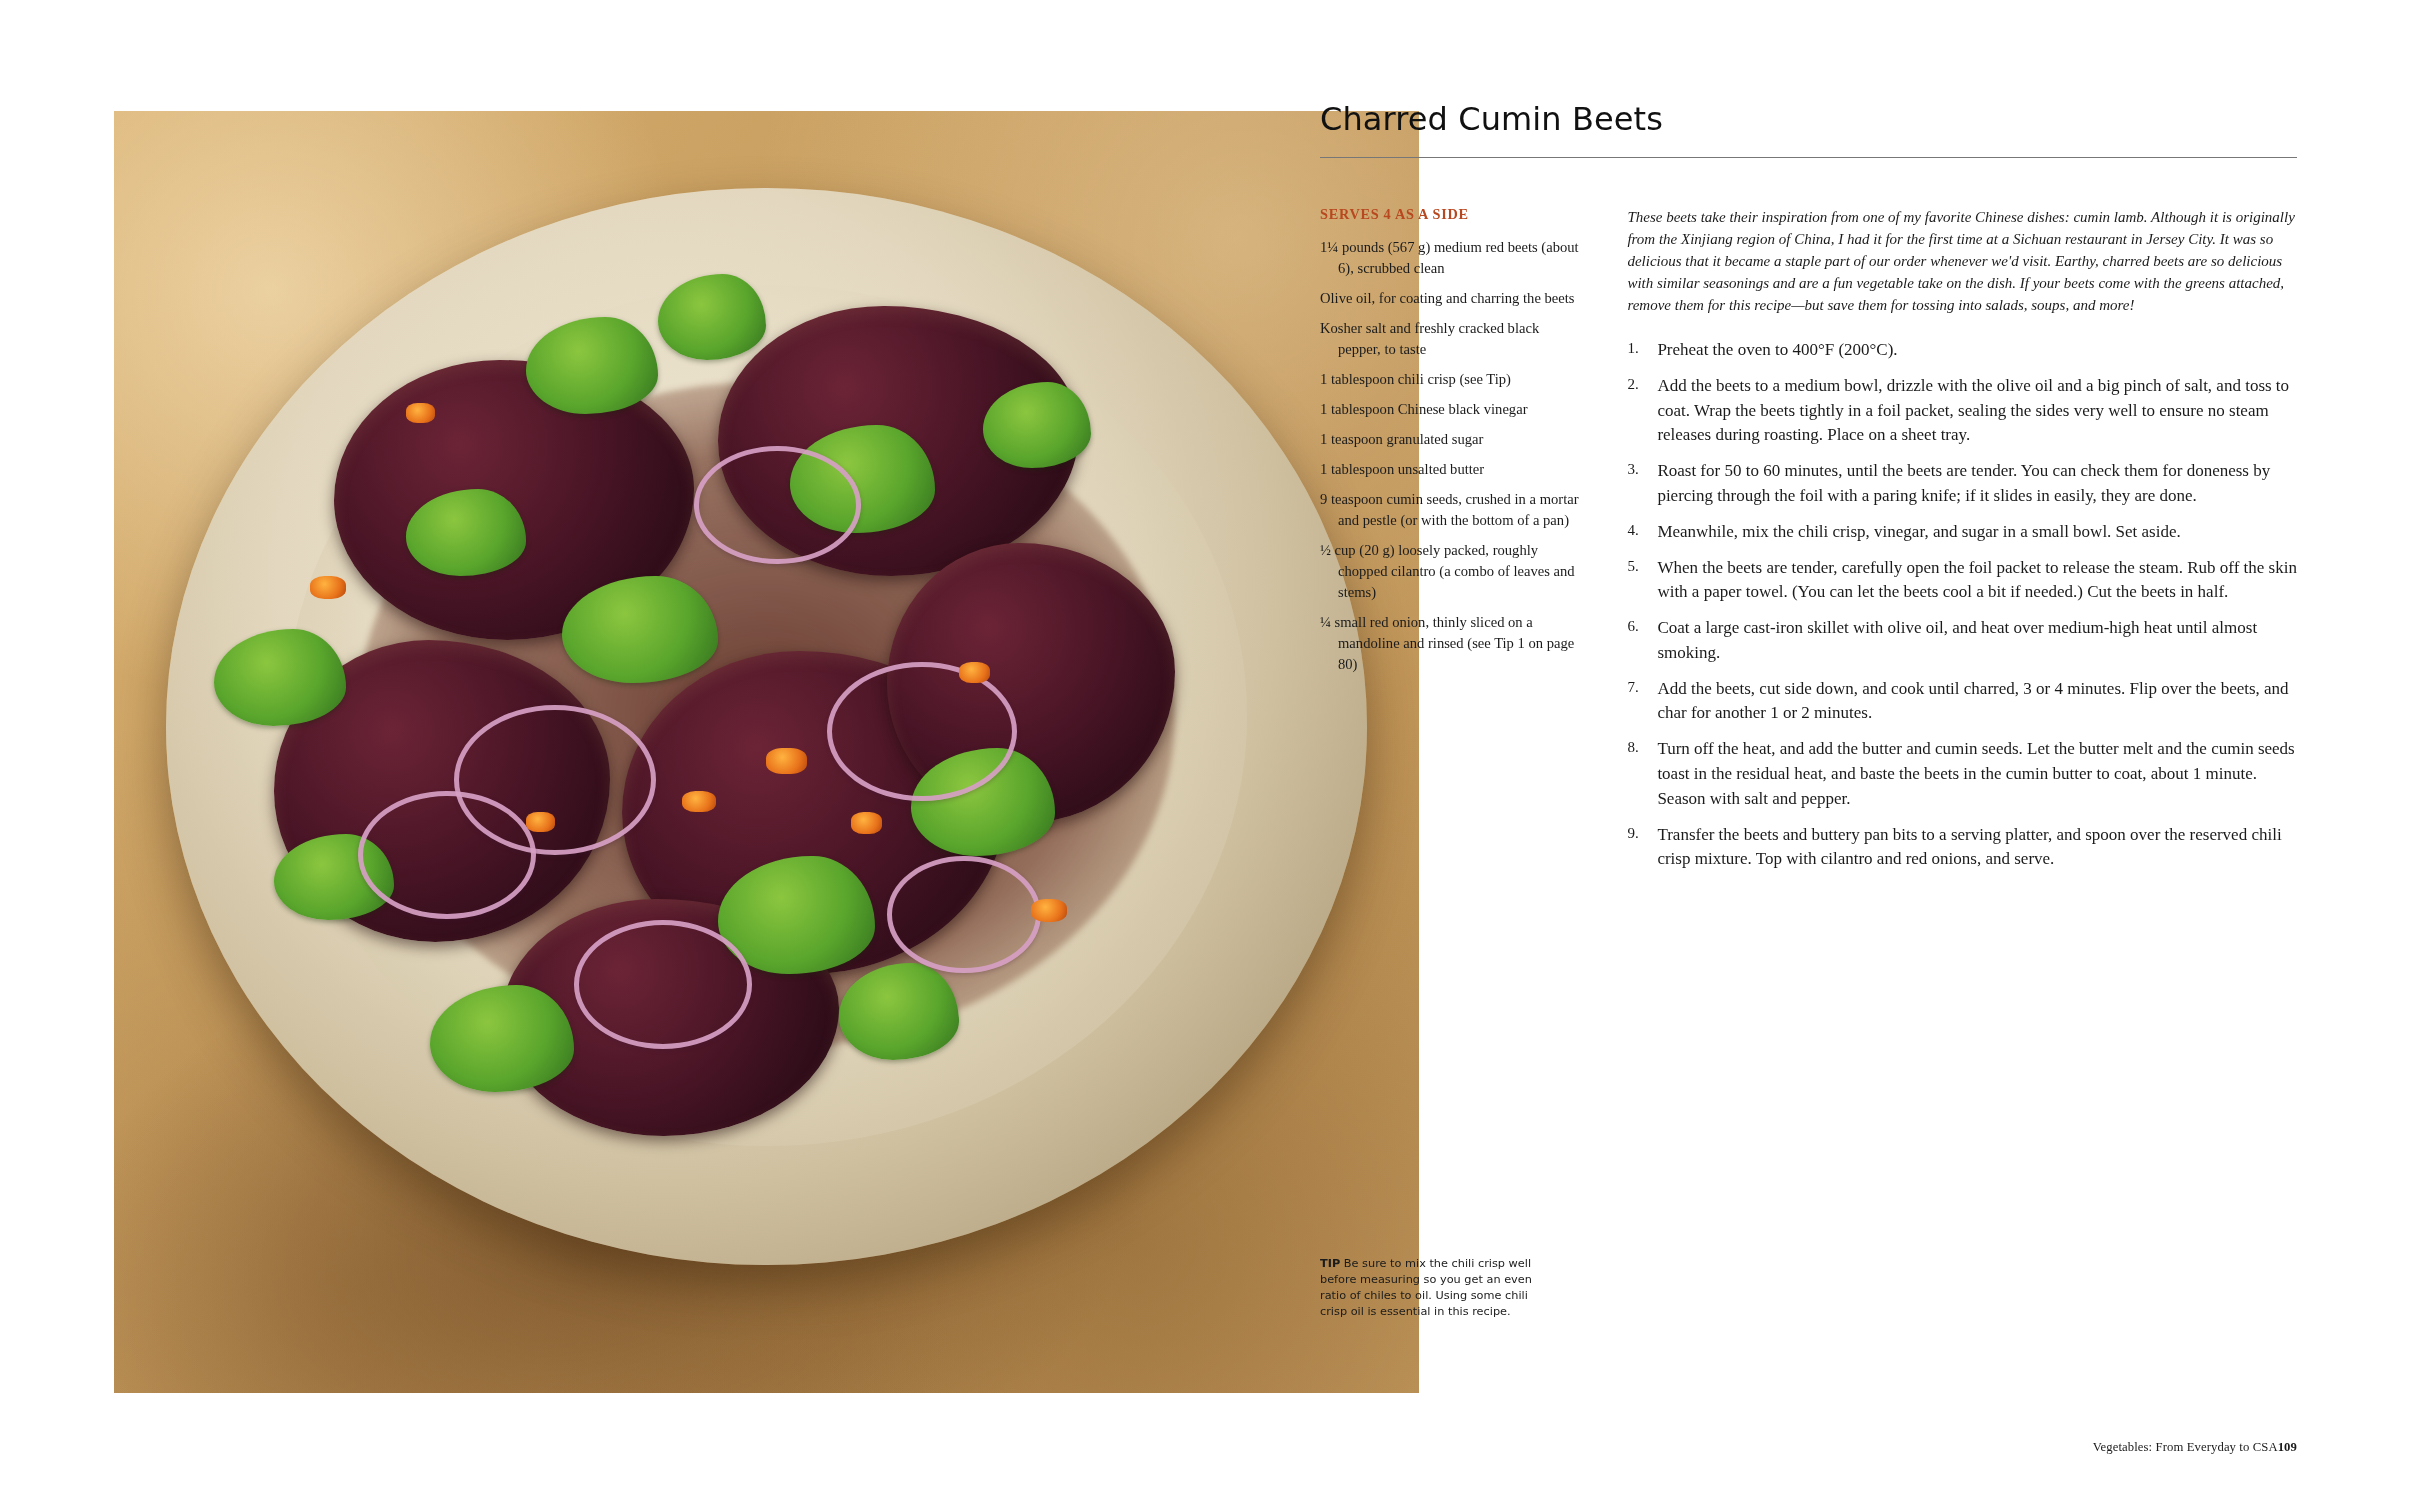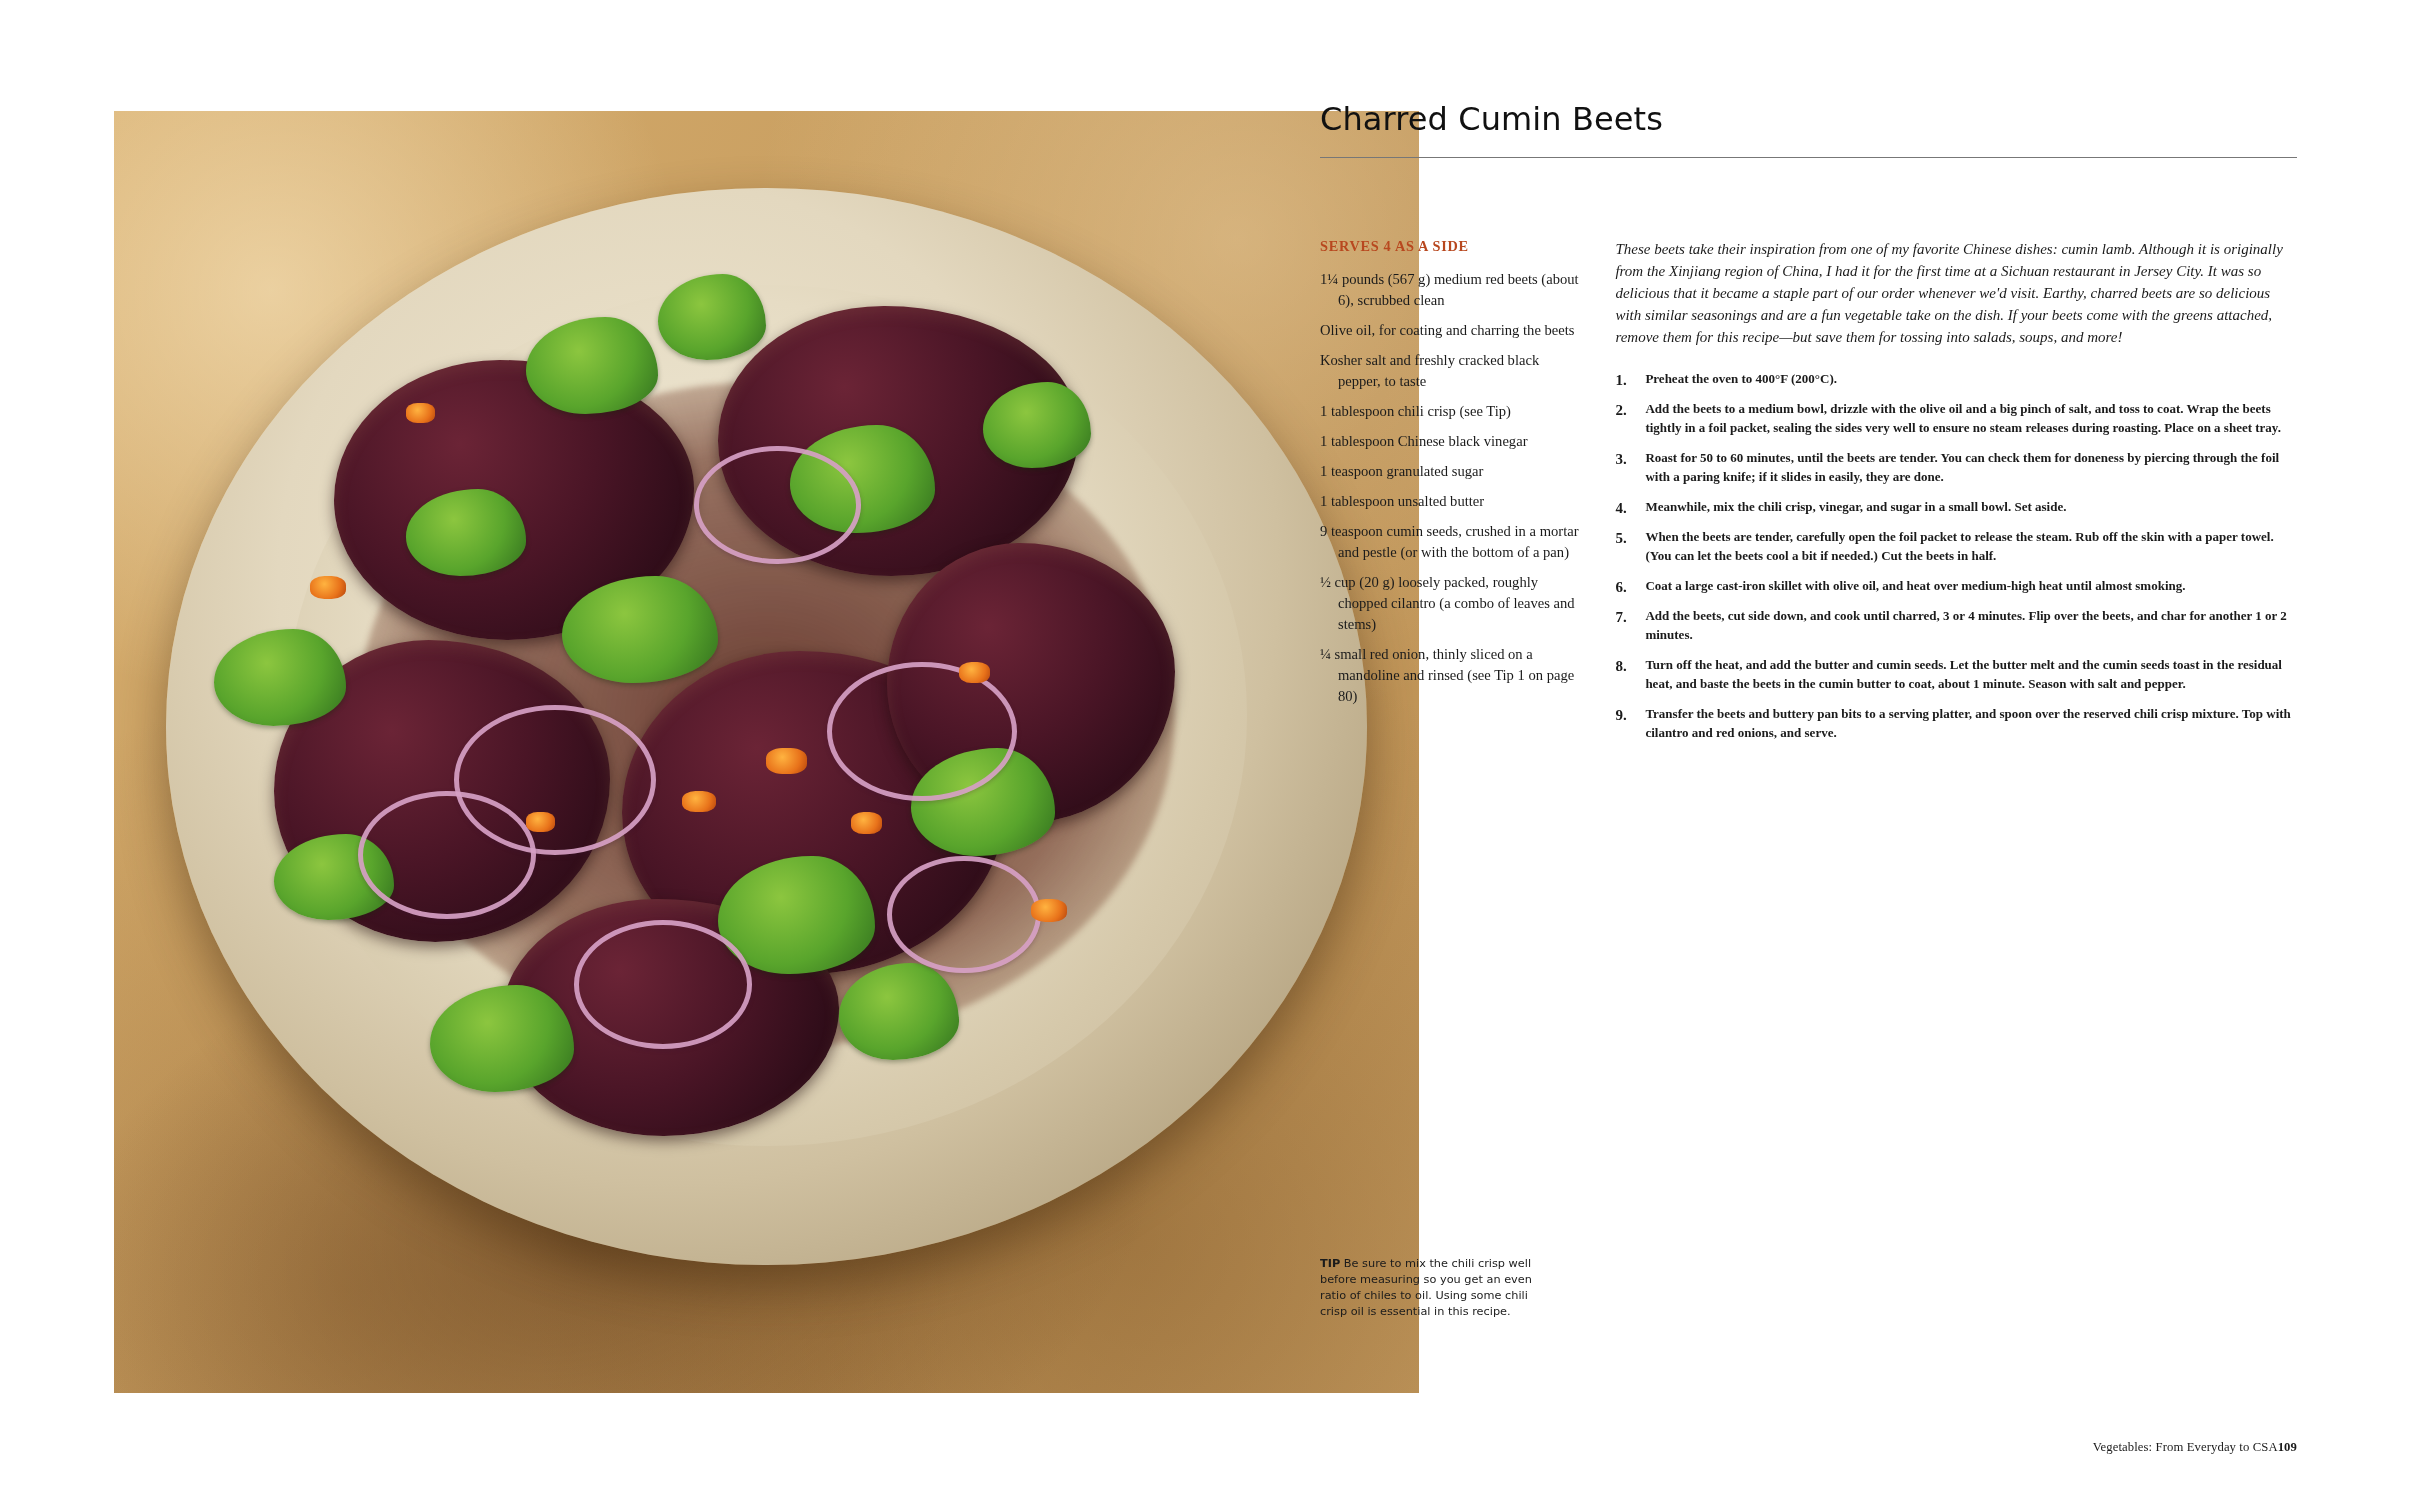--- a/index.html
+++ b/index.html
@@ -137,22 +137,22 @@
   }
   .title-rule {
     margin-top: 20.5px;
     height: 1.1px;
     background: #777;
     width: 100%;
   }
 
   .cols {
     display: flex;
-    margin-top: 80px;
-    gap: 4px;
+    margin-top: 48px;
+    gap: 16px;
   }
   .col-ingredients {
     width: 286px;
     flex: 0 0 286px;
     padding-right: 21.6px;
     box-sizing: border-box;
   }
   .col-method {
     flex: 1 1 auto;
     padding-left: 5.4px;
@@ -184,25 +184,24 @@
   ol.steps {
     margin: 0;
     padding: 0;
     list-style: none;
     counter-reset: step;
   }
   ol.steps li {
     counter-increment: step;
     position: relative;
     padding-left: 30px;
-    font-size: 13px;
+    font-size: 17px;
     line-height: 1.45;
     margin-bottom: 11.3px;
     color: #1b1b1b;
-    font-weight: bold;
   }
   ol.steps li::before {
     content: counter(step) ".";
     position: absolute;
     left: 0;
     top: 0;
     width: 24px;
     text-align: left;
     font-size: 15px;
     color: #1b1b1b;

